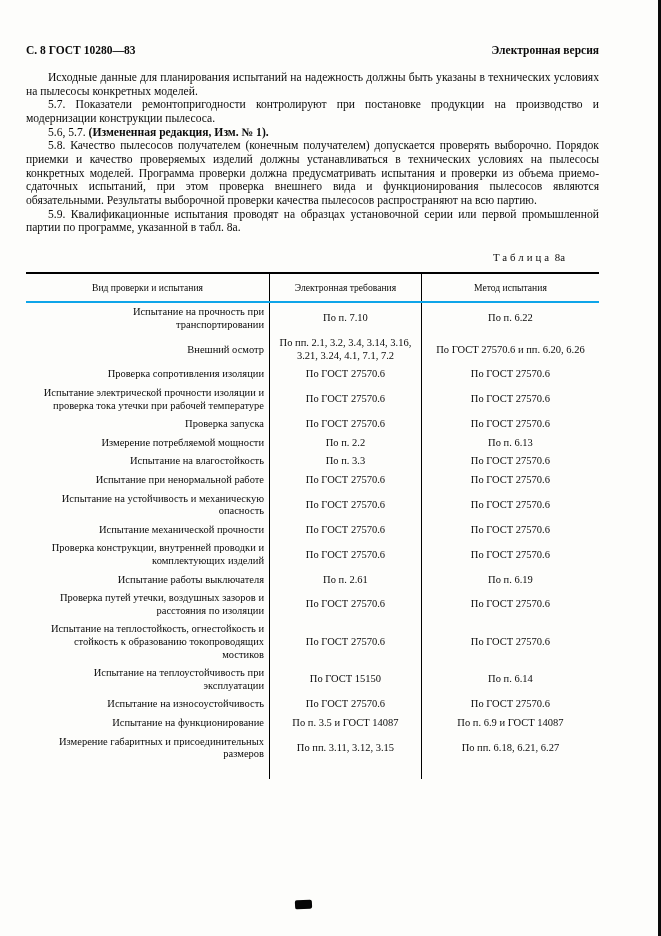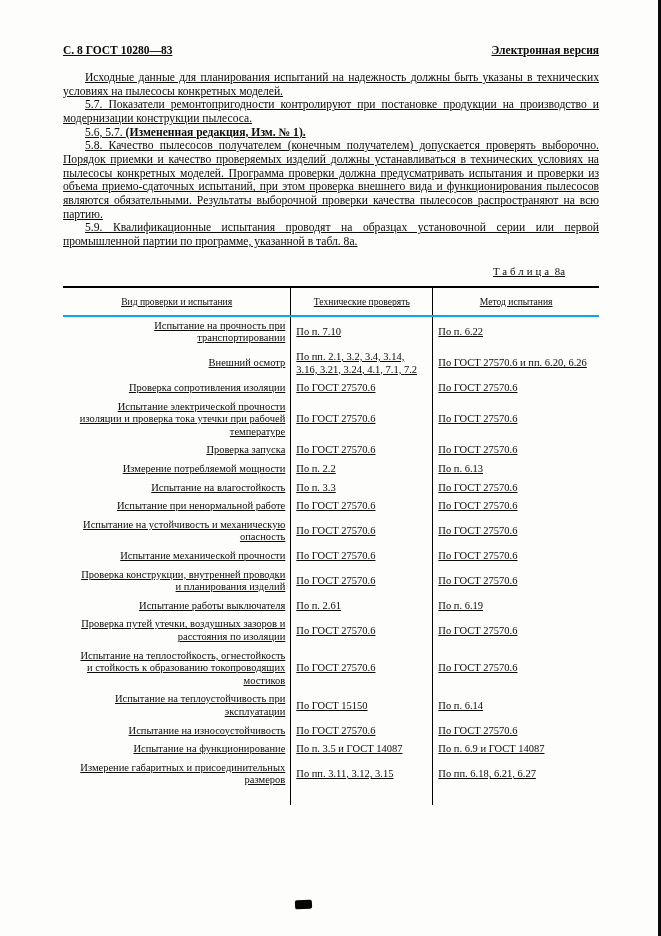--- a/index.html
+++ b/index.html
@@ -5,21 +5,21 @@
 <style>
   html,body { margin:0; padding:0; }
   body {
     width:661px; height:936px;
     background:#fdfdfb;
     position:relative;
     overflow:hidden;
     font-family:"Liberation Serif", serif;
     color:#0b0b0b;
   }
-  .page { padding:44px 62px 0 63px;text-decoration:underline; }
+  .page { padding:44px 62px 0 26px; }
 
   .doc-header {
     display:flex; justify-content:space-between; align-items:baseline;
     font-size:11.5px; font-weight:bold;
     margin-bottom:15px;
   }
 
   .body-text p {
     margin:0;
     font-size:11.6px;
@@ -61,21 +61,21 @@
     padding:3px 5px;
     line-height:1.2;
     vertical-align:middle;
   }
   td.c-name {
     text-align:right;
     text-indent:12px;
     vertical-align:top;
     padding-left:6px; padding-right:10px;
   }
-  td.c-req, td.c-met { text-align:left; }
+  td.c-req, td.c-met { text-align:center; }
   table.gost tbody tr:last-child td { padding-bottom:18px; }
 
   
   .scan-edge-right {
     position:absolute; top:0; right:0;
     width:3px; height:936px;
     background:#0a0a0a;
   }
   .scan-mark {
     position:absolute; left:295px; top:900px;
@@ -109,21 +109,21 @@
 
   <table class="gost">
     <colgroup>
       <col style="width:42.5%">
         <col style="width:26.5%">
         <col style="width:31%">
     </colgroup>
     <thead>
       <tr>
         <th>Вид проверки и испытания</th>
-        <th>Технические проверять</th>
+        <th>Электронная требования</th>
         <th>Метод испытания</th>
       </tr>
     </thead>
     <tbody>
       <tr>
         <td class="c-name">Испытание на прочность при транспортировании</td>
         <td class="c-req">По п. 7.10</td>
         <td class="c-met">По п. 6.22</td>
       </tr>
       <tr>
@@ -165,21 +165,21 @@
         <td class="c-name">Испытание на устойчивость и механическую опасность</td>
         <td class="c-req">По ГОСТ 27570.6</td>
         <td class="c-met">По ГОСТ 27570.6</td>
       </tr>
       <tr>
         <td class="c-name">Испытание механической прочности</td>
         <td class="c-req">По ГОСТ 27570.6</td>
         <td class="c-met">По ГОСТ 27570.6</td>
       </tr>
       <tr>
-        <td class="c-name">Проверка конструкции, внутренней проводки и планирования изделий</td>
+        <td class="c-name">Проверка конструкции, внутренней проводки и комплектующих изделий</td>
         <td class="c-req">По ГОСТ 27570.6</td>
         <td class="c-met">По ГОСТ 27570.6</td>
       </tr>
       <tr>
         <td class="c-name">Испытание работы выключателя</td>
         <td class="c-req">По п. 2.61</td>
         <td class="c-met">По п. 6.19</td>
       </tr>
       <tr>
         <td class="c-name">Проверка путей утечки, воздушных зазоров и расстояния по изоляции</td>

